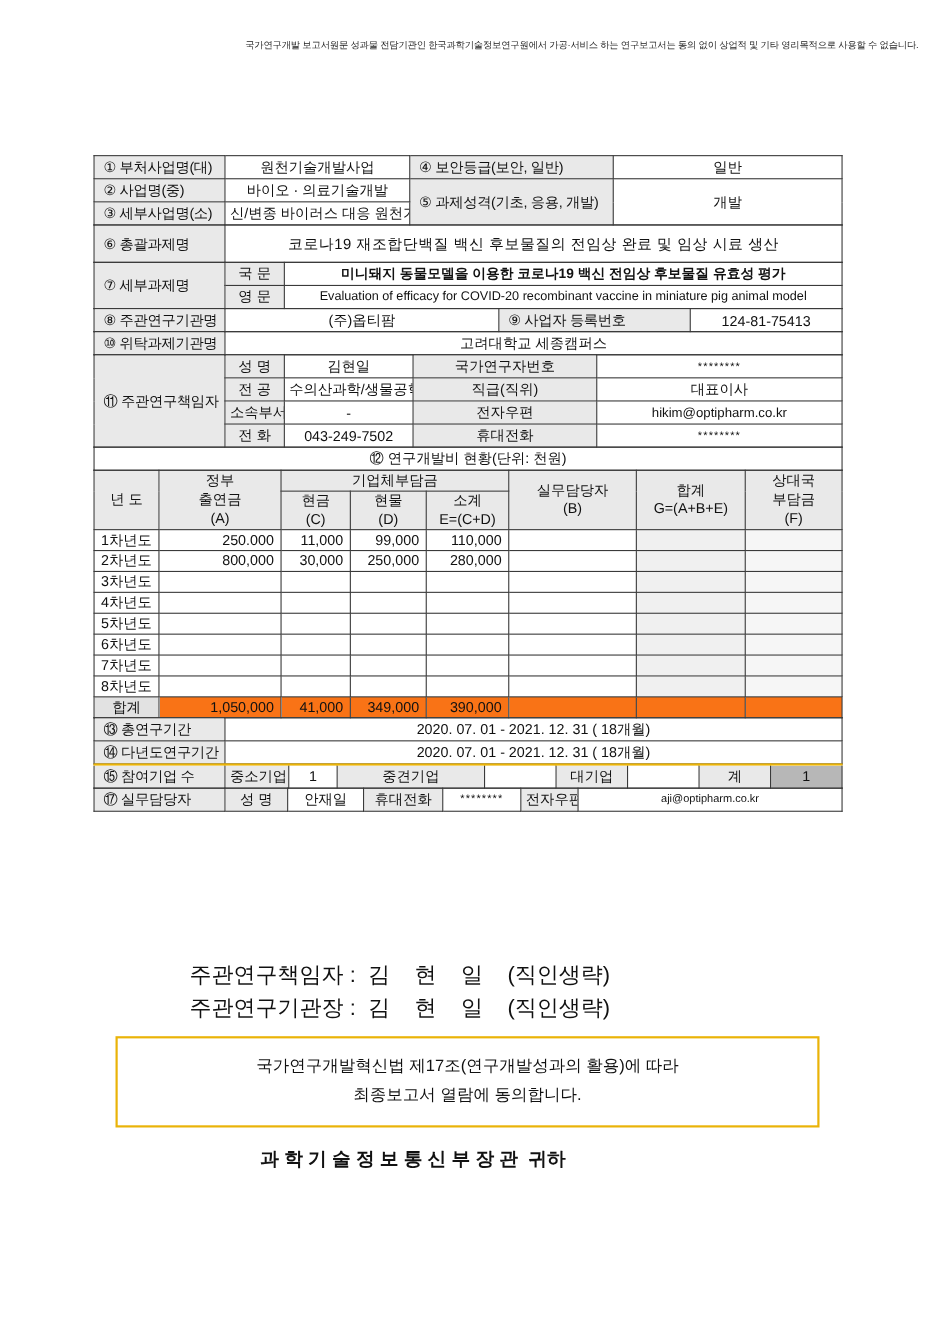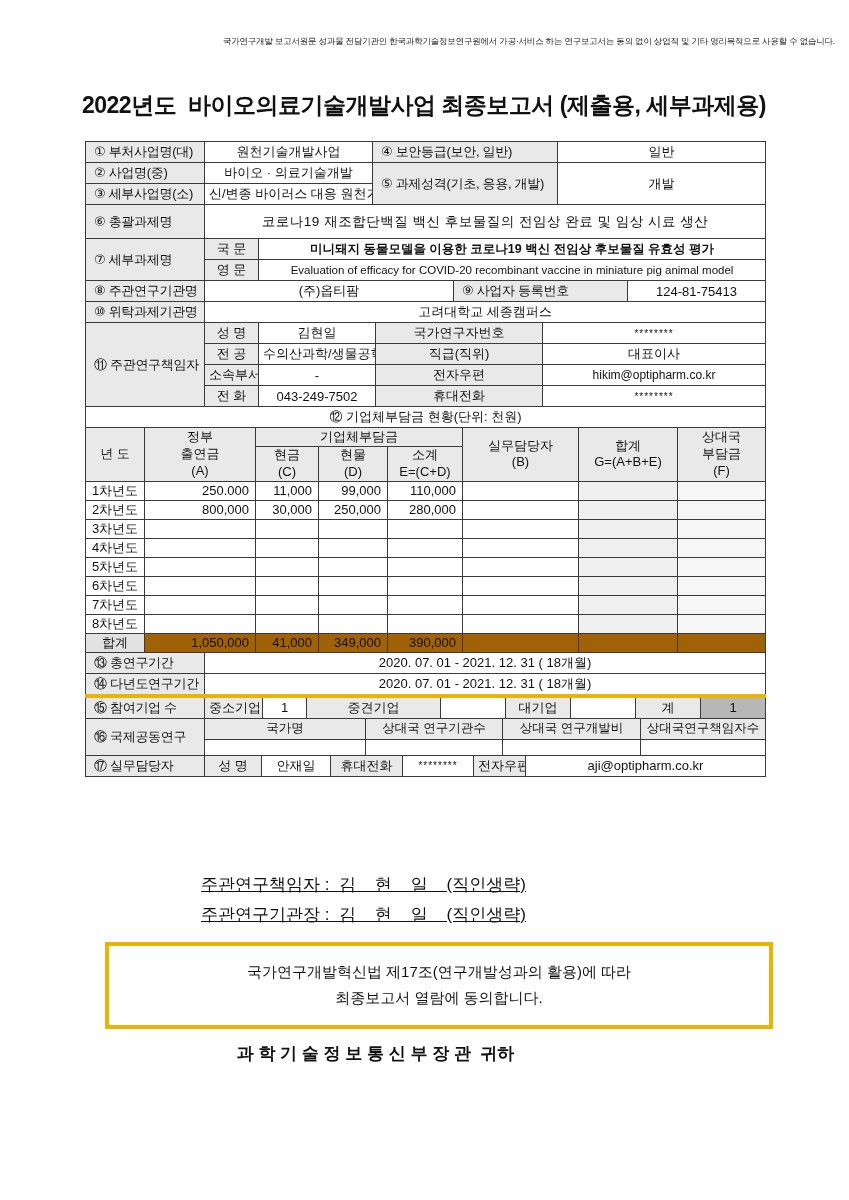--- a/index.html
+++ b/index.html
@@ -12,53 +12,52 @@
   table{border-collapse:collapse;table-layout:fixed;width:680px;margin-top:-1px;}
   td{border:1px solid #3a3a3a;font-size:13px;padding:0 4px;height:20px;text-align:center;
      overflow:hidden;white-space:nowrap;}
   .lbl{background:#e9e9e9;text-align:left;padding-left:8px;letter-spacing:-0.3px;}
   .sublbl{background:#e9e9e9;text-align:center;}
   .pre{white-space:pre-line;line-height:1.3;}
   .num{text-align:right;padding-right:6px;}
   .yr{text-align:center;}
   .colG{background:#f0f0f0;}
   .colF{background:#f6f6f6;}
-  .tot td{background:#a16207;}
+  .tot td{background:#f97316;}
   .tot td.totlbl{background:#e2e2e2;}
   .small{font-size:10px;letter-spacing:1px;}
   .email{font-size:12px;}
-  .email2{font-size:13px;}
+  .email2{font-size:10px;}
   .eng{font-size:11.5px;}
   .kor-title{font-size:12.5px;font-weight:bold;}
   .big-val{font-size:13.5px;font-weight:normal;letter-spacing:0.5px;}
   .h33 td{height:33px;}
   .h15 td{height:15px;}
   .h36{height:36px;}
   .bud td{height:18px;}
   .bud .hd{background:#e9e9e9;}
-  .thick{border-top:4px solid #eab308;}
+  .thick{border-top:2px solid #eab308;}
   .t16 td{font-size:12.5px;}
   .submit-par{position:absolute;left:82px;top:795px;width:683px;box-sizing:border-box;
               border-left:1px solid #555;border-right:1px solid #555;padding:8px 8px;
               font-size:15px;line-height:1.75;text-align:justify;letter-spacing:-0.2px;}
-  .sig{position:absolute;left:0;width:727px;text-align:center;font-size:17px;white-space:pre;text-decoration:underline;}
+  .sig{position:absolute;left:0;width:727px;text-align:center;font-size:20px;white-space:pre;}
   .sig1{top:873px;} .sig2{top:903px;}
-  .consent{position:absolute;left:105px;top:942px;width:636px;border:4px solid #eab308;
-           text-align:center;font-size:15px;padding:13px 12px;line-height:1.75;}
+  .consent{position:absolute;left:105px;top:942px;width:636px;border:2px solid #eab308;
+           text-align:center;font-size:15px;padding:13px 0;line-height:1.75;}
   .addressee{position:absolute;left:0;top:1042px;width:751px;text-align:center;
              font-size:17px;font-weight:bold;white-space:pre;}
 </style>
 </head>
 <body>
 
 <div class="page">
 
   <div class="disclaimer">국가연구개발 보고서원문 성과물 전담기관인 한국과학기술정보연구원에서 가공·서비스 하는 연구보고서는 동의 없이 상업적 및 기타 영리목적으로 사용할 수 없습니다.</div>
 
-  <h1 class="title">2022년도  바이오의료기술개발사업 최종보고서 (제출용, 세부과제용)</h1>
 
   <div class="form">
 
     <table>
       <colgroup>
           <col style="width:119px">
           <col style="width:168px">
           <col style="width:185px">
           <col style="width:208px">
         </colgroup>
@@ -180,21 +179,21 @@
       </tr>
     </tbody>
       </table>
 
     <table>
       <colgroup>
           <col style="width:680px">
         </colgroup>
       <tbody>
           <tr>
-        <td>⑫ 기업체부담금 현황(단위: 천원)</td>
+        <td>⑫ 연구개발비 현황(단위: 천원)</td>
       </tr>
     </tbody>
       </table>
 
     <table class="bud">
       <colgroup>
           <col style="width:59px">
           <col style="width:111px">
           <col style="width:63px">
           <col style="width:69px">
@@ -357,44 +356,20 @@
         <td class="sublbl">중견기업</td>
         <td></td>
         <td class="sublbl">대기업</td>
         <td></td>
         <td class="sublbl">계</td>
         <td style="background:#b7b7b7">1</td>
       </tr>
     </tbody>
       </table>
 
-    <table class="t16">
-      <colgroup>
-          <col style="width:119px">
-          <col style="width:161px">
-          <col style="width:137px">
-          <col style="width:138px">
-          <col style="width:125px">
-        </colgroup>
-      <tbody>
-          <tr>
-        <td class="lbl" rowspan="2" style="font-size:13px">⑯ 국제공동연구</td>
-        <td class="sublbl">국가명</td>
-        <td class="sublbl">상대국 연구기관수</td>
-        <td class="sublbl">상대국 연구개발비</td>
-        <td class="sublbl">상대국연구책임자수</td>
-      </tr>
-      <tr class="h15">
-        <td></td>
-        <td></td>
-        <td></td>
-        <td></td>
-      </tr>
-    </tbody>
-      </table>
 
     <table>
       <colgroup>
           <col style="width:119px">
           <col style="width:57px">
           <col style="width:69px">
           <col style="width:72px">
           <col style="width:71px">
           <col style="width:52px">
           <col style="width:240px">

